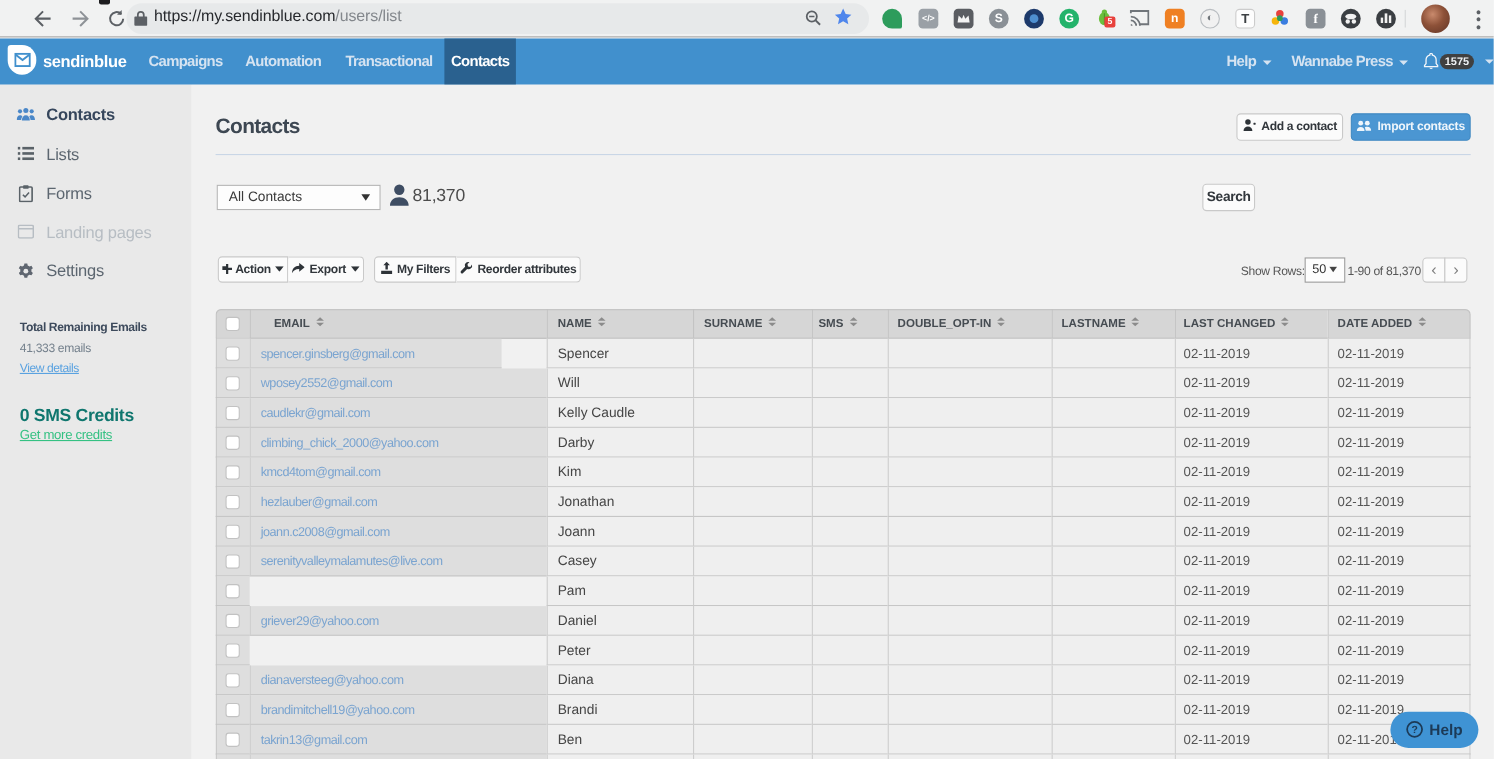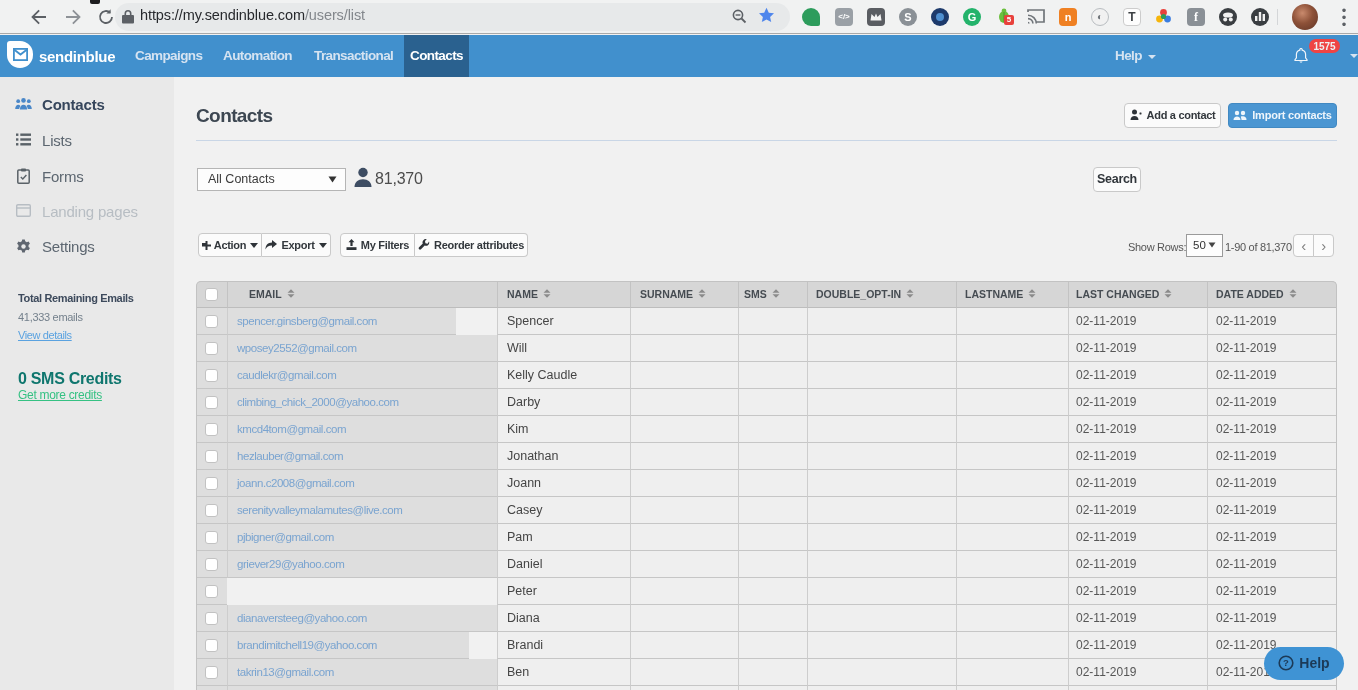--- a/index.html
+++ b/index.html
@@ -14,21 +14,21 @@
 #urltxt .path { color:#83878c; }
 .ext { position:absolute; top:8px; width:18px; height:18px; border-radius:4px; font-size:11px; font-weight:bold; line-height:18px; text-align:center; color:#fff; }
 #tabdot { position:absolute; left:90px; top:0; width:10px; height:4px; background:#1d1d1f; border-radius:0 0 2px 2px; }
 
 
 #topnav { position:absolute; left:0; top:35px; width:1358px; height:42px; background:#4190cd; }
 #logo { position:absolute; left:7px; top:6px; width:26px; height:27px; background:#ffffff; border-radius:3px 13px 13px 13px; }
 #brand { position:absolute; left:39px; top:13px; font-size:15px; font-weight:bold; color:#ffffff; letter-spacing:-0.3px; }
 .navitem { position:absolute; top:0; height:42px; line-height:42px; font-size:13.5px; font-weight:bold; color:#d5e3f1; letter-spacing:-0.6px; white-space:nowrap; }
 .caret { display:inline-block; width:0; height:0; border-left:4px solid transparent; border-right:4px solid transparent; border-top:4px solid #d5e3f1; vertical-align:1px; margin-left:6px; }
-#badge { position:absolute; left:1309px; top:4px; width:31px; height:14px; background:#ef4444; border-radius:8px; color:#eef1f3; font-size:10px; font-weight:bold; text-align:center; line-height:15px; letter-spacing:0; }
+#badge { position:absolute; left:1309px; top:14px; width:31px; height:14px; background:#404040; border-radius:8px; color:#eef1f3; font-size:10px; font-weight:bold; text-align:center; line-height:15px; letter-spacing:0; }
 
 
 #sidebar { position:absolute; left:0; top:77px; width:174px; height:613px; background:#e9e9e9; }
 #main { position:absolute; left:174px; top:77px; width:1184px; height:613px; background:#f1f1f1; }
 .sideitem { position:absolute; left:42px; font-size:15px; color:#5c6670; letter-spacing:-0.2px; }
 
 
 #h1c { position:absolute; left:196px; top:105px; font-size:19px; font-weight:bold; color:#3d4752; letter-spacing:-0.6px; }
 #hr1 { position:absolute; left:196px; top:140px; width:1141px; height:1px; background:#c9d6e6; }
 .btn { position:absolute; background:#fbfbfb; border:1px solid #c9c9c9; border-radius:4px; font-size:11.5px; font-weight:bold; color:#32373c; text-align:center; letter-spacing:-0.3px; white-space:nowrap; }
@@ -138,20 +138,21 @@
           <rect x="0.9" y="0.9" width="13.2" height="11.2" fill="none" stroke="#4190cd" stroke-width="1.8"></rect>
           <path d="M1 1.5l6.5 5L14 1.5" fill="none" stroke="#4190cd" stroke-width="1.8"></path>
         </svg>
     </div>
     <div id="brand">sendinblue</div>
     <div class="navitem" style="left:135px;">Campaigns</div>
     <div class="navitem" style="left:223px;">Automation</div>
     <div class="navitem" style="left:314px;">Transactional</div>
     <div class="navitem" style="left:404px;width:65px;background:#2a618f;color:#ffffff;text-align:center;">Contacts</div>
     <div class="navitem" style="left:1115px;">Help<span class="caret"></span></div>
+    <div class="navitem" style="left:1174px;">Wannabe Press<span class="caret"></span></div>
     <svg class="abs" style="left:1294px;top:13px;" width="14" height="15" viewBox="0 0 14 15">
         <path d="M7 0.5a1.2 1.2 0 0 1 1.2 1.2v0.5A4.6 4.6 0 0 1 11.6 6.6v3.2l1.4 1.8v0.9H1v-0.9l1.4-1.8V6.6A4.6 4.6 0 0 1 5.8 2.2v-0.5A1.2 1.2 0 0 1 7 0.5z" fill="none" stroke="#f2f6fa" stroke-width="1.2"></path>
         <path d="M5.4 13.5a1.7 1.7 0 0 0 3.2 0z" fill="#f2f6fa"></path>
       </svg>
     <div id="badge">1575</div>
     <span class="caret abs" style="left:1344px;top:19px;"></span>
   </div>
 
   <div id="sidebar"></div>
   <div id="main"></div>
@@ -365,21 +366,20 @@
       <div class="cell" style="left:31px;top:216px;width:270px;background:#dedede;border-bottom:1px solid #c6c6c6;border-left:1px solid #cdcdcd;"><span class="em" style="margin-left:9px;">serenityvalleymalamutes@live.com</span></div>
       <div class="cell" style="left:301px;top:216px;width:133px;background:#efefef;border-bottom:1px solid #c6c6c6;border-left:1px solid #cdcdcd;"><span style="margin-left:9px;color:#454545;">Casey</span></div>
       <div class="cell" style="left:434px;top:216px;width:108px;background:#efefef;border-bottom:1px solid #c6c6c6;border-left:1px solid #cdcdcd;"></div>
       <div class="cell" style="left:542px;top:216px;width:69px;background:#efefef;border-bottom:1px solid #c6c6c6;border-left:1px solid #cdcdcd;"></div>
       <div class="cell" style="left:611px;top:216px;width:149px;background:#efefef;border-bottom:1px solid #c6c6c6;border-left:1px solid #cdcdcd;"></div>
       <div class="cell" style="left:760px;top:216px;width:112px;background:#efefef;border-bottom:1px solid #c6c6c6;border-left:1px solid #cdcdcd;"></div>
       <div class="cell" style="left:872px;top:216px;width:139px;background:#efefef;border-bottom:1px solid #c6c6c6;border-left:1px solid #cdcdcd;"><span style="margin-left:7px;color:#565656;font-size:12px;">02-11-2019</span></div>
       <div class="cell" style="left:1011px;top:216px;width:130px;background:#efefef;border-bottom:1px solid #c6c6c6;border-left:1px solid #cdcdcd;"><span style="margin-left:8px;color:#565656;font-size:12px;">02-11-2019</span></div>
       <div class="cb" style="left:9px;top:223px;"></div>
       <div class="cell" style="left:0px;top:243px;width:31px;background:#dedede;border-bottom:1px solid #c6c6c6;"></div>
-      <div class="cell" style="left:31px;top:243px;width:270px;background:#dedede;border-bottom:1px solid #c6c6c6;border-left:1px solid #cdcdcd;"><span class="em" style="margin-left:9px;">pjbigner@gmail.com</span></div>
       <div class="cell" style="left:301px;top:243px;width:133px;background:#efefef;border-bottom:1px solid #c6c6c6;border-left:1px solid #cdcdcd;"><span style="margin-left:9px;color:#454545;">Pam</span></div>
       <div class="cell" style="left:434px;top:243px;width:108px;background:#efefef;border-bottom:1px solid #c6c6c6;border-left:1px solid #cdcdcd;"></div>
       <div class="cell" style="left:542px;top:243px;width:69px;background:#efefef;border-bottom:1px solid #c6c6c6;border-left:1px solid #cdcdcd;"></div>
       <div class="cell" style="left:611px;top:243px;width:149px;background:#efefef;border-bottom:1px solid #c6c6c6;border-left:1px solid #cdcdcd;"></div>
       <div class="cell" style="left:760px;top:243px;width:112px;background:#efefef;border-bottom:1px solid #c6c6c6;border-left:1px solid #cdcdcd;"></div>
       <div class="cell" style="left:872px;top:243px;width:139px;background:#efefef;border-bottom:1px solid #c6c6c6;border-left:1px solid #cdcdcd;"><span style="margin-left:7px;color:#565656;font-size:12px;">02-11-2019</span></div>
       <div class="cell" style="left:1011px;top:243px;width:130px;background:#efefef;border-bottom:1px solid #c6c6c6;border-left:1px solid #cdcdcd;"><span style="margin-left:8px;color:#565656;font-size:12px;">02-11-2019</span></div>
       <div class="cb" style="left:9px;top:250px;"></div>
       <div class="cell" style="left:0px;top:270px;width:31px;background:#dedede;border-bottom:1px solid #c6c6c6;"></div>
       <div class="cell" style="left:31px;top:270px;width:270px;background:#dedede;border-bottom:1px solid #c6c6c6;border-left:1px solid #cdcdcd;"><span class="em" style="margin-left:9px;">griever29@yahoo.com</span></div>
@@ -404,21 +404,21 @@
       <div class="cell" style="left:31px;top:324px;width:270px;background:#dedede;border-bottom:1px solid #c6c6c6;border-left:1px solid #cdcdcd;"><span class="em" style="margin-left:9px;">dianaversteeg@yahoo.com</span></div>
       <div class="cell" style="left:301px;top:324px;width:133px;background:#efefef;border-bottom:1px solid #c6c6c6;border-left:1px solid #cdcdcd;"><span style="margin-left:9px;color:#454545;">Diana</span></div>
       <div class="cell" style="left:434px;top:324px;width:108px;background:#efefef;border-bottom:1px solid #c6c6c6;border-left:1px solid #cdcdcd;"></div>
       <div class="cell" style="left:542px;top:324px;width:69px;background:#efefef;border-bottom:1px solid #c6c6c6;border-left:1px solid #cdcdcd;"></div>
       <div class="cell" style="left:611px;top:324px;width:149px;background:#efefef;border-bottom:1px solid #c6c6c6;border-left:1px solid #cdcdcd;"></div>
       <div class="cell" style="left:760px;top:324px;width:112px;background:#efefef;border-bottom:1px solid #c6c6c6;border-left:1px solid #cdcdcd;"></div>
       <div class="cell" style="left:872px;top:324px;width:139px;background:#efefef;border-bottom:1px solid #c6c6c6;border-left:1px solid #cdcdcd;"><span style="margin-left:7px;color:#565656;font-size:12px;">02-11-2019</span></div>
       <div class="cell" style="left:1011px;top:324px;width:130px;background:#efefef;border-bottom:1px solid #c6c6c6;border-left:1px solid #cdcdcd;"><span style="margin-left:8px;color:#565656;font-size:12px;">02-11-2019</span></div>
       <div class="cb" style="left:9px;top:331px;"></div>
       <div class="cell" style="left:0px;top:351px;width:31px;background:#dedede;border-bottom:1px solid #c6c6c6;"></div>
-      <div class="cell" style="left:31px;top:351px;width:242px;background:#dedede;border-bottom:1px solid #c6c6c6;border-left:1px solid #cdcdcd;"><span class="em" style="margin-left:9px;">brandimitchell19@yahoo.com</span></div>
+      <div class="cell" style="left:31px;top:351px;width:270px;background:#dedede;border-bottom:1px solid #c6c6c6;border-left:1px solid #cdcdcd;"><span class="em" style="margin-left:9px;">brandimitchell19@yahoo.com</span></div>
       <div class="cell" style="left:301px;top:351px;width:133px;background:#efefef;border-bottom:1px solid #c6c6c6;border-left:1px solid #cdcdcd;"><span style="margin-left:9px;color:#454545;">Brandi</span></div>
       <div class="cell" style="left:434px;top:351px;width:108px;background:#efefef;border-bottom:1px solid #c6c6c6;border-left:1px solid #cdcdcd;"></div>
       <div class="cell" style="left:542px;top:351px;width:69px;background:#efefef;border-bottom:1px solid #c6c6c6;border-left:1px solid #cdcdcd;"></div>
       <div class="cell" style="left:611px;top:351px;width:149px;background:#efefef;border-bottom:1px solid #c6c6c6;border-left:1px solid #cdcdcd;"></div>
       <div class="cell" style="left:760px;top:351px;width:112px;background:#efefef;border-bottom:1px solid #c6c6c6;border-left:1px solid #cdcdcd;"></div>
       <div class="cell" style="left:872px;top:351px;width:139px;background:#efefef;border-bottom:1px solid #c6c6c6;border-left:1px solid #cdcdcd;"><span style="margin-left:7px;color:#565656;font-size:12px;">02-11-2019</span></div>
       <div class="cell" style="left:1011px;top:351px;width:130px;background:#efefef;border-bottom:1px solid #c6c6c6;border-left:1px solid #cdcdcd;"><span style="margin-left:8px;color:#565656;font-size:12px;">02-11-2019</span></div>
       <div class="cb" style="left:9px;top:358px;"></div>
       <div class="cell" style="left:0px;top:378px;width:31px;background:#dedede;border-bottom:1px solid #c6c6c6;"></div>
       <div class="cell" style="left:31px;top:378px;width:270px;background:#dedede;border-bottom:1px solid #c6c6c6;border-left:1px solid #cdcdcd;"><span class="em" style="margin-left:9px;">takrin13@gmail.com</span></div>

